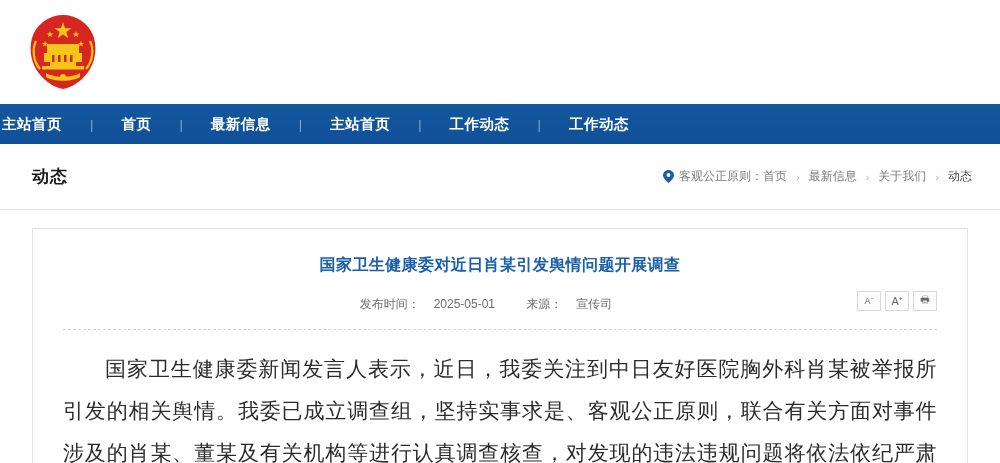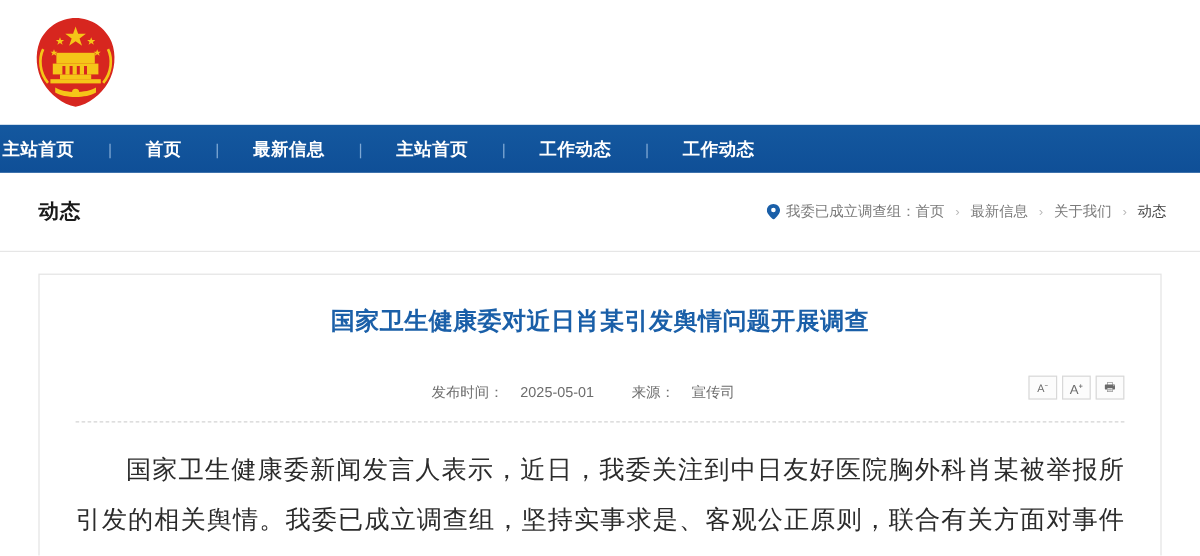--- a/index.html
+++ b/index.html
@@ -84,28 +84,28 @@
   }
   .card {
     border: 1px solid #e3e3e3;
     border-top: 1px solid #e3e3e3;
     background: #fff;
     padding: 26px 30px 0 30px;
     height: 252px;
   }
   .art-title {
     text-align: center;
-    font-size: 20px;
+    font-size: 16px;
     font-weight: bold;
     color: #1a5fa8;
     letter-spacing: .4px;
     line-height: 1.3;
   }
   .meta-row {
-    margin-top: 34px;
+    margin-top: 17px;
     display: flex;
     align-items: center;
     justify-content: center;
     position: relative;
     height: 24px;
   }
   .meta-text {
     font-size: 12px;
     color: #6d6d6d;
   }
@@ -199,21 +199,21 @@
 <div class="crumb-row">
   <div class="section-title">动态</div>
 
   <div class="crumb">
     <span class="pin-icon">
       <svg width="11" height="13" viewBox="0 0 11 13" aria-hidden="true">
         <path d="M5.5 0 C2.5 0 0 2.4 0 5.3 C0 9 5.5 13 5.5 13 C5.5 13 11 9 11 5.3 C11 2.4 8.5 0 5.5 0 Z" fill="#1a5fa8"></path>
         <circle cx="5.5" cy="5" r="1.9" fill="#ffffff"></circle>
       </svg>
     </span>
-    <span class="crumb-label">我委已成立调查组：</span>
+    <span class="crumb-label">客观公正原则：</span>
     <a class="crumb-link">首页</a>
     <span class="crumb-arrow">›</span>
     <a class="crumb-link">最新信息</a>
     <span class="crumb-arrow">›</span>
     <a class="crumb-link">关于我们</a>
     <span class="crumb-arrow">›</span>
     <span class="crumb-current">动态</span>
   </div>
 </div>
 

